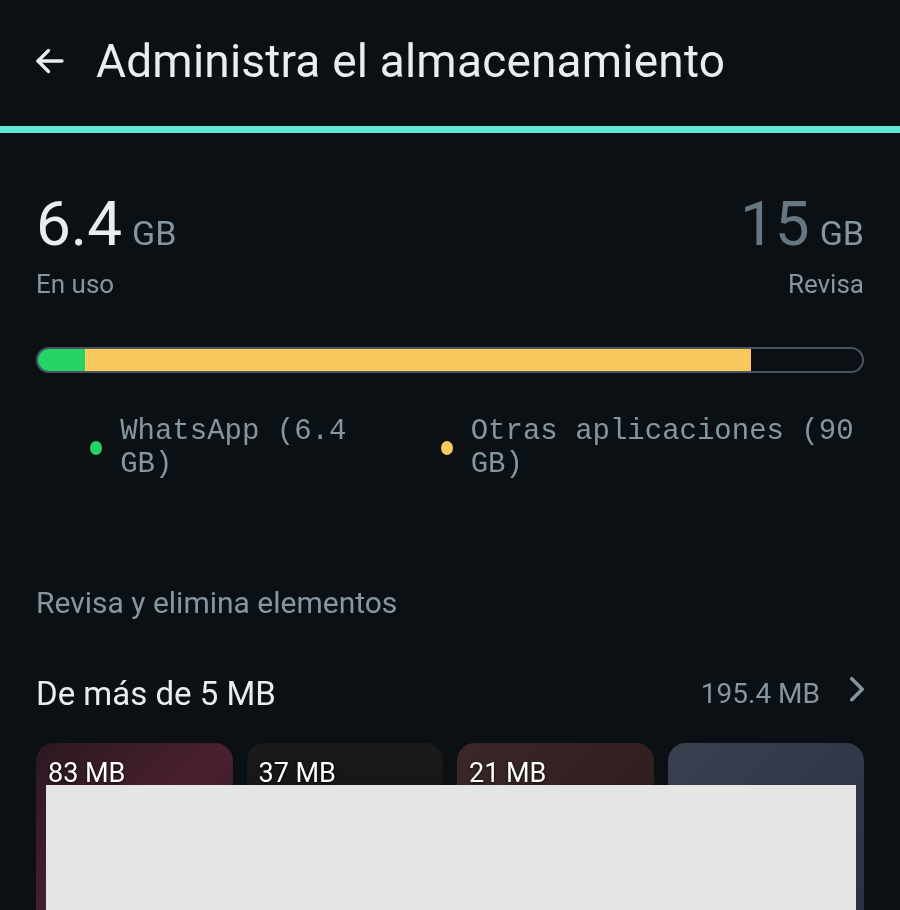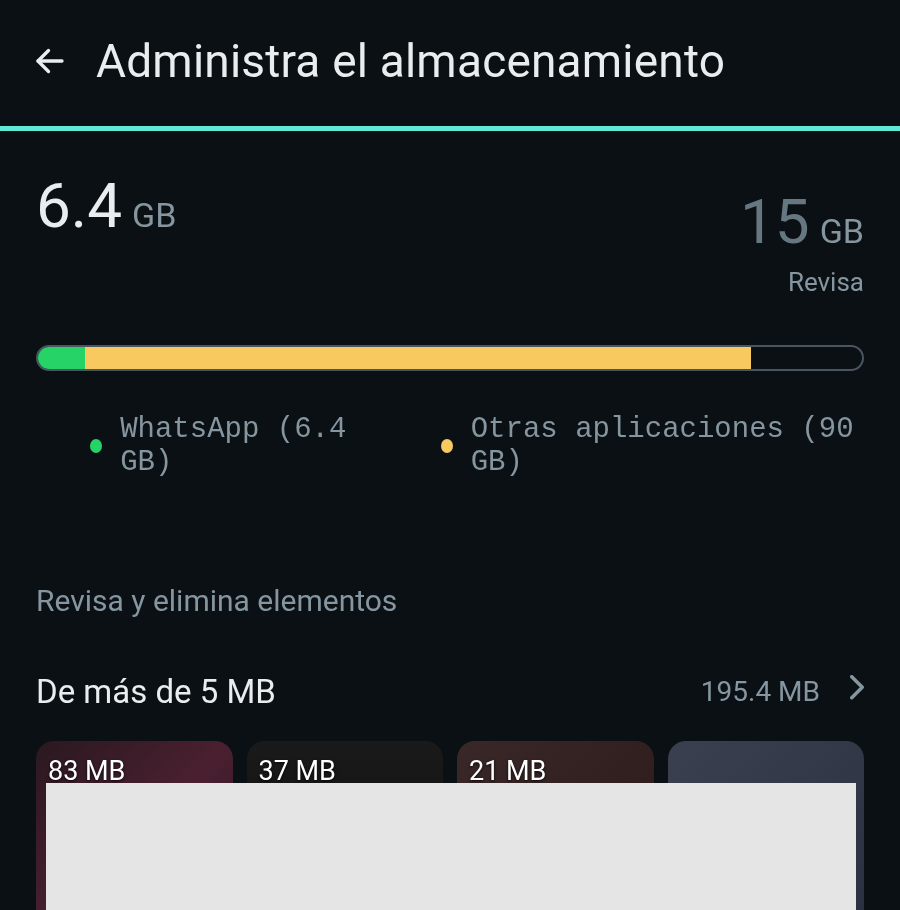--- a/index.html
+++ b/index.html
@@ -13,41 +13,41 @@
       background: #0b1014;
       font-family: -apple-system, BlinkMacSystemFont, 'Segoe UI', Roboto, sans-serif;
       color: #e9edef;
       overflow: hidden;
     }
     .header {
       display: flex;
       align-items: center;
       padding: 34px 28px 38px 32px;
       gap: 28px;
-      border-bottom: 5px solid #5eead4;
+      border-bottom: 7px solid #5eead4;
     }
     .back-icon {
       width: 36px;
       height: 36px;
       cursor: pointer;
     }
     .page-title {
       font-size: 46px;
       font-weight: 400;
       color: #e9edef;
       letter-spacing: 0.2px;
     }
     .storage-section {
       padding: 44px 36px 40px 36px;
       border-bottom: 8px solid #0b1014;
     }
     .storage-row {
       display: flex;
       justify-content: space-between;
-      align-items: flex-start;
+      align-items: flex-end;
       margin-bottom: 48px;
     }
     .storage-col-left {
       text-align: left;
     }
     .storage-col-right {
       text-align: right;
     }
     .storage-value {
       display: flex;
@@ -212,20 +212,21 @@
   <div class="page-title">Administra el almacenamiento</div>
 </div>
 
 <div class="storage-section">
   <div class="storage-row">
     <div class="storage-col-left">
       <div class="storage-value">
         <span class="storage-number">6.4</span>
         <span class="storage-unit">GB</span>
       </div>
+      <div class="storage-label">En uso</div>
     </div>
     <div class="storage-col-right">
       <div class="storage-value right">
         <span class="storage-number muted">15</span>
         <span class="storage-unit">GB</span>
       </div>
       <div class="storage-label">Revisa</div>
     </div>
   </div>
 

